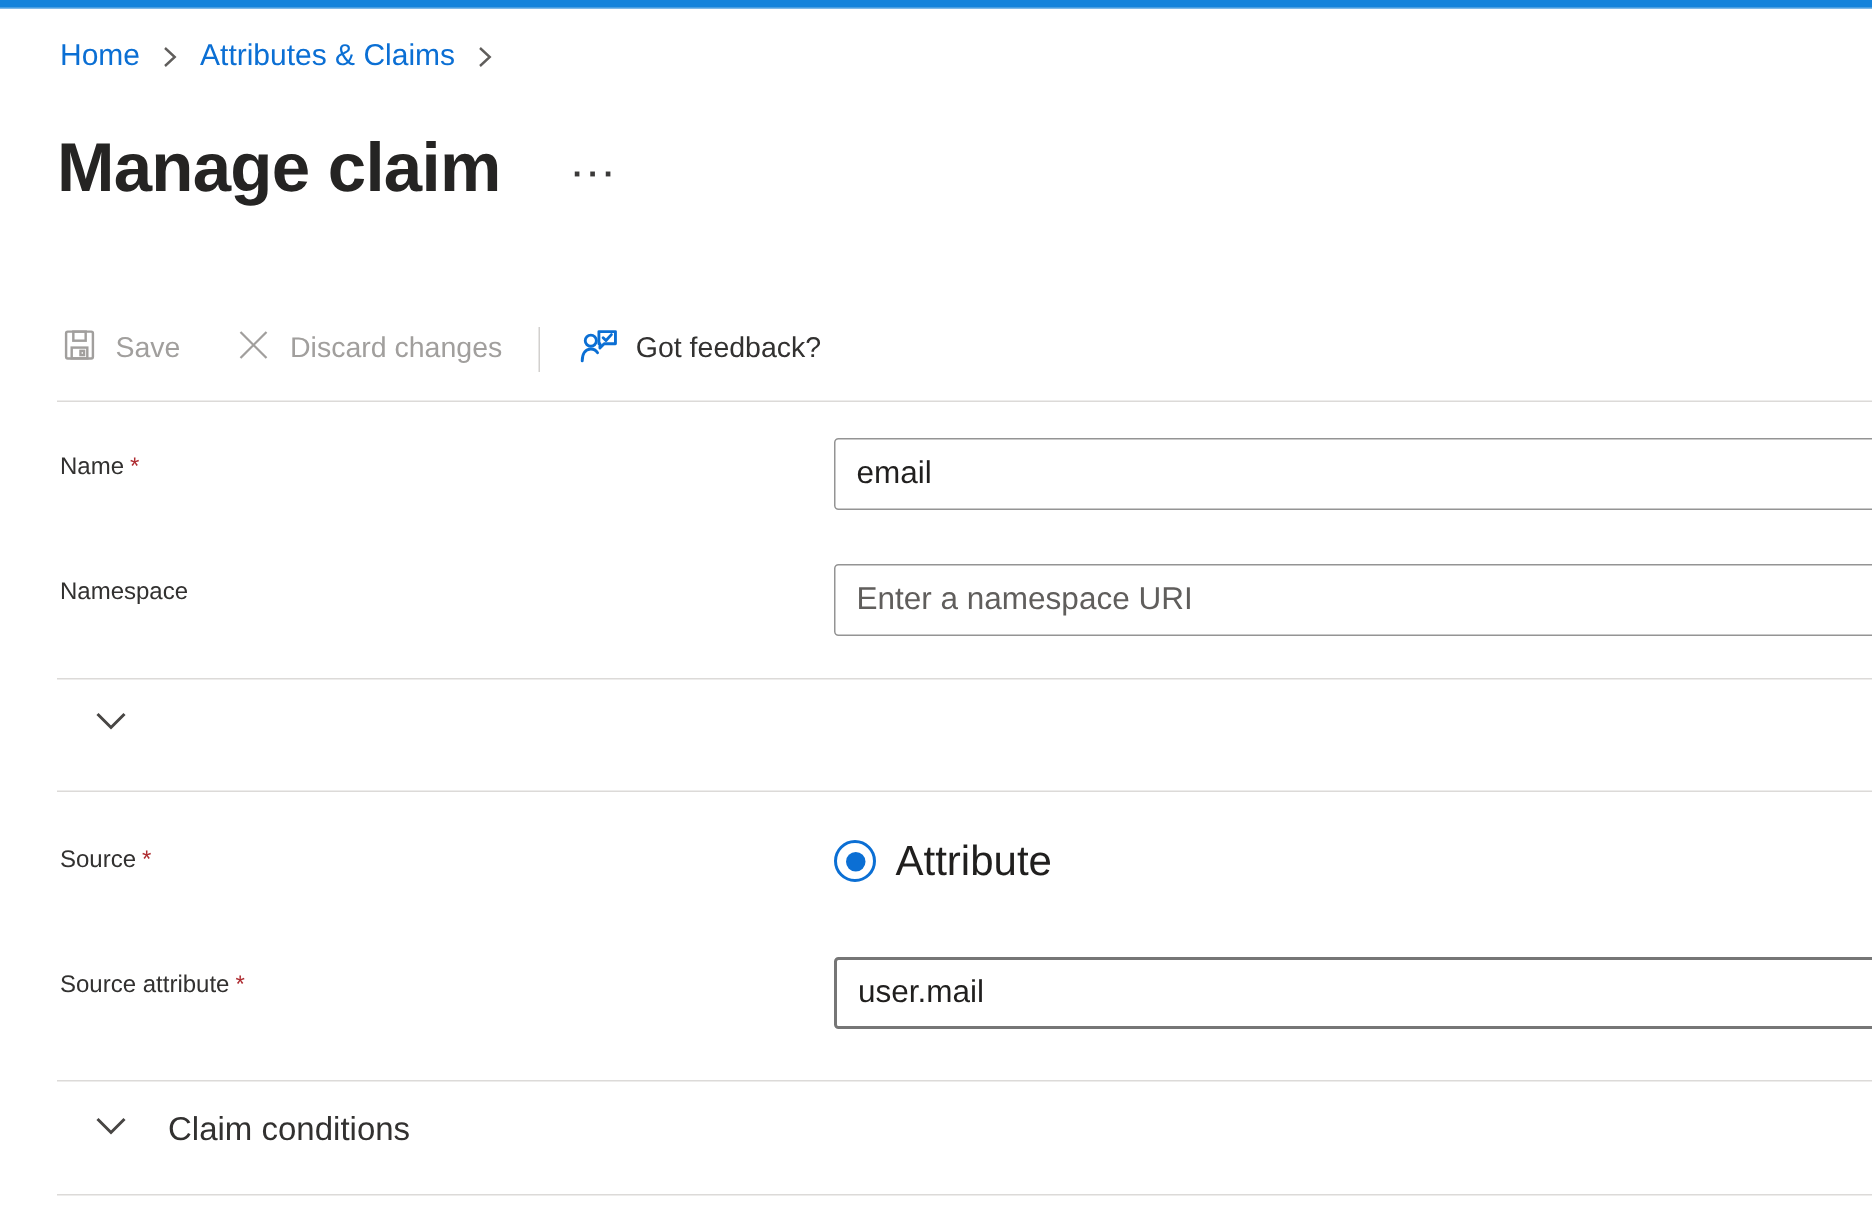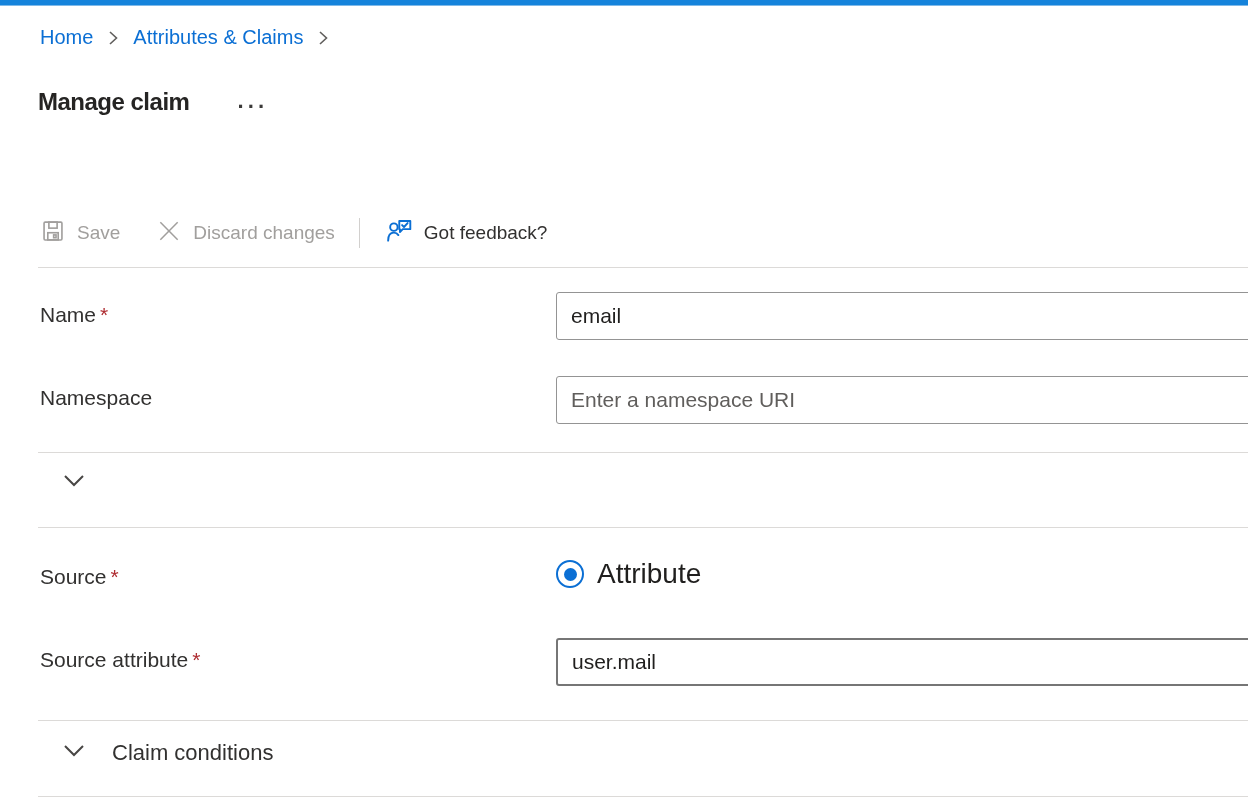--- a/index.html
+++ b/index.html
@@ -23,21 +23,21 @@
   }
   .crumb-link { color:#0b6fd4; text-decoration:none; cursor:pointer; }
   .crumb-sep { display:flex; align-items:center; color:#605e5c; }
   .crumb-sep svg { stroke:#605e5c; }
   
   .title-row {
     position:absolute; top:84px; left:38px;
     display:flex; align-items:center; gap:48px;
   }
   .page-title {
-    font-size:24px; font-weight:700; color:#252423; margin:0; letter-spacing:-0.5px;
+    font-size:46px; font-weight:700; color:#252423; margin:0; letter-spacing:-0.5px;
   }
   .title-ellipsis {
     font-size:22px; font-weight:700; color:#3b3a39; letter-spacing:3px;
     padding-top:10px; cursor:pointer;
   }
   
   .toolbar {
     position:absolute; top:210px; left:40px; height:46px;
     display:flex; align-items:center;
   }
@@ -53,21 +53,21 @@
   .tb-sep {
     width:1px; height:30px; background:#d2d0ce; margin:0 26px 0 24px;
   }
   .feedback-icon svg { stroke:#0b6fd4; }
   
   .divider {
     position:absolute; left:38px; right:0; height:1px; background:#dcdad8;
   }
   
   .field-label {
-    position:absolute; left:40px; font-size:21px; color:#323130;
+    position:absolute; left:40px; font-size:16px; color:#323130;
   }
   .req { color:#ae2c31; margin-left:4px; }
   .field-input {
     position:absolute; left:556px; right:-4px; height:48px;
     box-sizing:border-box;
     border:1.5px solid #949494; border-radius:3px;
     font-family:inherit; font-size:21px; color:#201f1e;
     padding:0 14px; background:#fff; outline:none;
   }
   .field-input.strong-border { border:2px solid #767676; }

